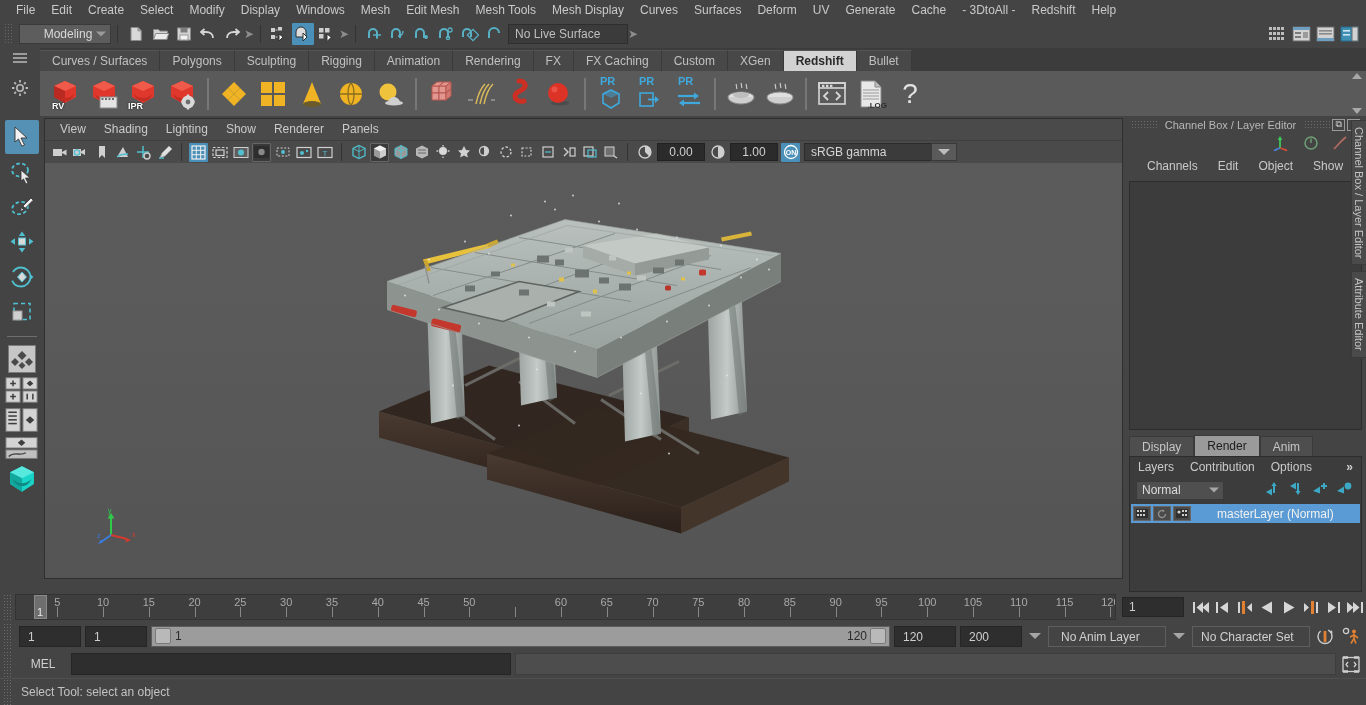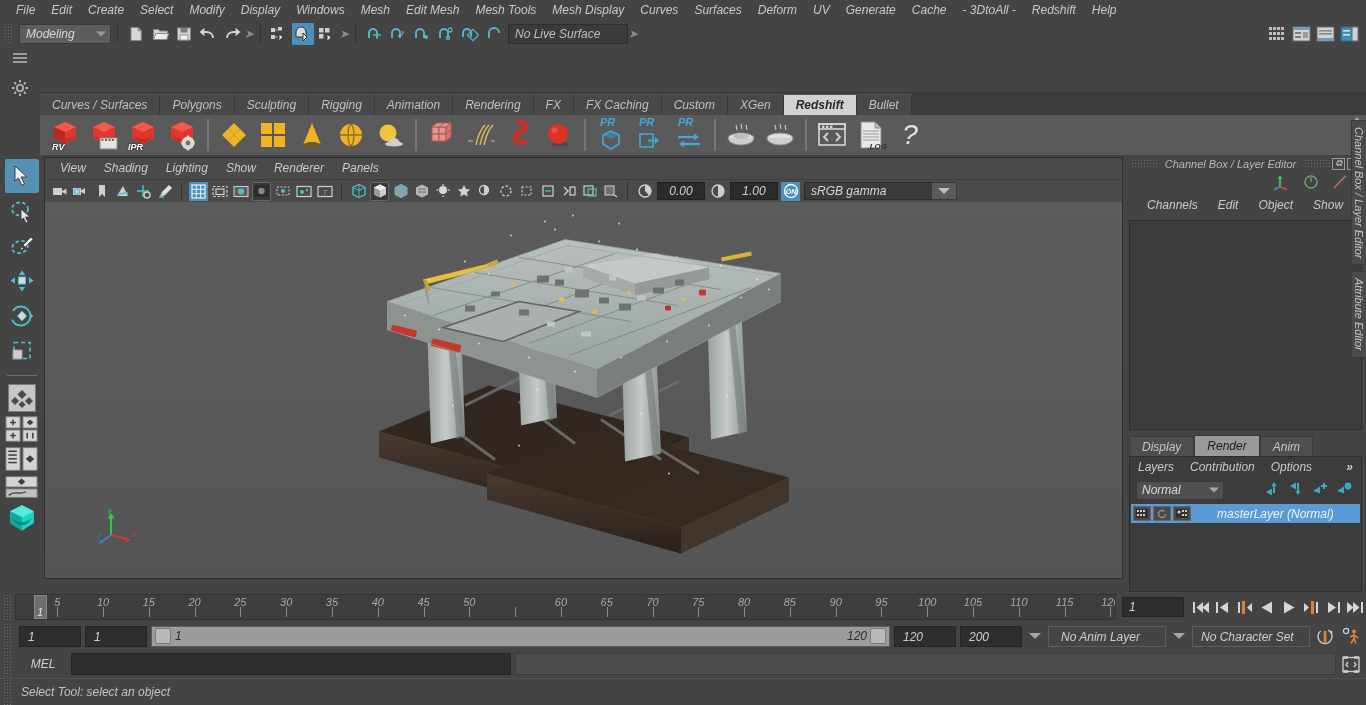--- a/index.html
+++ b/index.html
@@ -4,21 +4,21 @@
 <style>
   * { box-sizing: border-box; margin: 0; padding: 0; }
   html, body {
     width: 1366px; height: 705px;
     background: #444444;
     font-family: "Liberation Sans", sans-serif;
     font-size: 12px;
     color: #c8c8c8;
     overflow: hidden;
   }
-  #app { width: 1366px; height: 705px; position: relative; display: flex; flex-direction: column; font-style: italic; }
+  #app { width: 1366px; height: 705px; position: relative; display: flex; flex-direction: column; }
 
   
   .menubar {
     height: 20px; background: #444444;
     display: flex; align-items: center;
     padding-left: 8px; flex: 0 0 20px;
   }
   .menubar .mi {
     padding: 0 8px; height: 20px; line-height: 20px;
     font-size: 12px; color: #c9c9c9; white-space: nowrap; cursor: default;
@@ -30,21 +30,21 @@
     flex: 0 0 28px; padding-left: 4px;
   }
   .gripdots {
     width: 9px; height: 22px; flex: 0 0 9px;
     background-image: radial-gradient(#6d6d6d 0.8px, transparent 0.9px);
     background-size: 3px 3px; opacity:.85;
   }
   .menuset {
     width: 92px; height: 20px; background: #5d5d5d; color: #d9d9d9;
     display: flex; align-items: center; border: 1px solid #3a3a3a;
-    font-size: 12px; margin-left: 6px; position: relative;
+    font-size: 12px; margin-left: 6px; position: relative; justify-content: center;
   }
   .menuset span.lbl { padding-left: 6px; }
   .menuset .arrow {
     position: absolute; right: 4px; top: 50%; transform: translateY(-50%);
     width: 0; height: 0; border-left: 5px solid transparent;
     border-right: 5px solid transparent; border-top: 5px solid #9a9a9a;
   }
   .sep-v { width: 1px; height: 18px; background: #333; margin: 0 6px; }
   .sep-arrow {
     width: 10px; height: 18px; display:flex; align-items:center; justify-content:center;
@@ -61,21 +61,21 @@
     padding-left: 6px; margin-left: 2px;
   }
   .statusline .right-icons { margin-left: auto; display: flex; align-items: center; padding-right: 4px; }
 
   
   .shelf-wrap { flex: 0 0 68px; background: #444; display: flex; }
   .shelf-left {
     width: 40px; display: flex; flex-direction: column; align-items: center;
     padding-top: 4px; gap: 12px; background: #444;
   }
-  .shelf-body { flex: 1; display: flex; flex-direction: column; margin-top: 44px; }
+  .shelf-body { flex: 1; display: flex; flex-direction: column; }
   .shelf-tabs { height: 23px; display: flex; align-items: flex-end; background: #3c3c3c; }
   .shelf-tab {
     height: 21px; line-height: 21px; padding: 0 12px; font-size: 12px;
     color: #c0c0c0; background: #484848; border-right: 1px solid #3a3a3a;
     border-top: 1px solid #555; white-space: nowrap;
   }
   .shelf-tab.active { background: #d2d2d2; color: #2a2a2a; font-weight: bold; }
   .shelf-icons {
     flex: 1; background: #5a5a5a; display: flex; align-items: center;
     padding-left: 6px; gap: 1px; position: relative;

